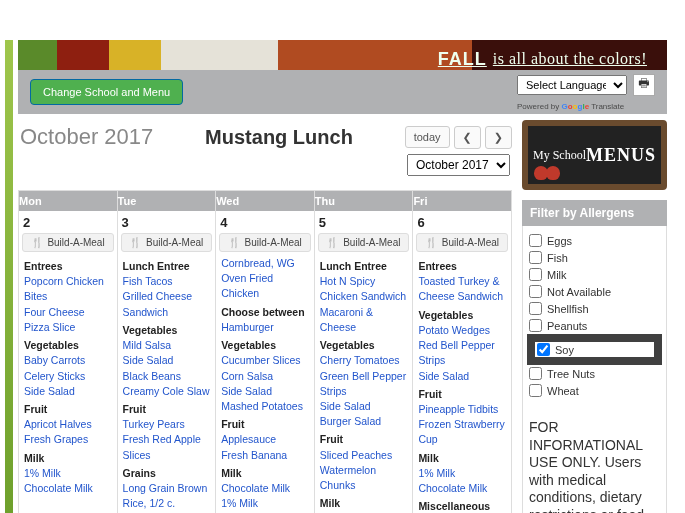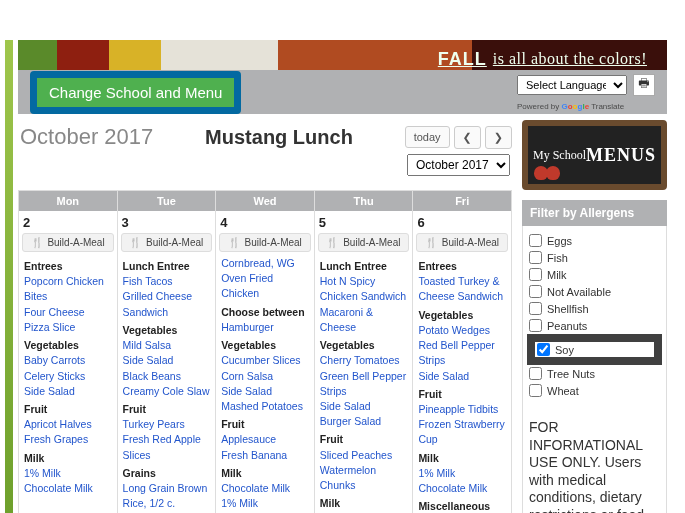--- a/index.html
+++ b/index.html
@@ -38,22 +38,22 @@
   }
   .topbar {
     position:absolute; top:70px; left:18px; right:18px;
     height:44px;
     background:#b0b1b3;
     display:flex; align-items:center; justify-content:space-between;
     padding:0 12px;
   }
   .btn-green {
     background:#4fb04f; color:#fff;
-    border:7px solid #0369a1; border-radius:4px;
-    padding:6px 12px; font-size:15px; cursor:pointer;
+    border:1px solid #0369a1; border-radius:4px;
+    padding:6px 12px; font-size:11px; cursor:pointer;
   }
   .lang-wrap { display:flex; gap:6px; align-items:flex-start; flex-direction:column; }
   .lang-row { display:flex; gap:6px; align-items:center; }
   .select-lang {
     font-size:11px; padding:2px 4px; width:110px;
   }
   .print-btn {
     width:22px; height:22px; background:#fff; border:1px solid #aaa;
     display:flex; align-items:center; justify-content:center; cursor:pointer;
     font-size:12px;
@@ -83,21 +83,21 @@
   .navbtns { display:flex; gap:4px; align-items:center; }
   .btn-light {
     background:#fafafa; border:1px solid #ccc; border-radius:3px;
     padding:4px 8px; font-size:11px; color:#555; cursor:pointer;
     min-width:24px; text-align:left;
   }
   .monthsel-row { text-align:right; padding:4px 2px 8px; width:100%; }
   .monthsel { font-size:12px; padding:2px 4px; }
   .grid { display:flex; border-left:1px solid #ddd; border-top:1px solid #ddd; width:100%; }
   .col { flex:1; min-width:0; border-right:1px solid #ddd; display:flex; flex-direction:column;}
-  .dayhdr { background:#b0b1b3; color:#fff; text-align:center; font-size:11px; font-weight:bold; padding:4px 0; }
+  .dayhdr { background:#b0b1b3; color:#fff; font-size:11px; font-weight:bold; padding:4px 0; }
   .daynum { font-size:13px; font-weight:bold; padding:4px 4px 3px; color:#222; }
   .build { 
     display:flex; align-items:center; justify-content:center; gap:4px;
     background:#f2f2f2; border:1px solid #ddd; border-radius:3px;
     margin:0 3px 4px; padding:3px 0; font-size:10px; color:#444; cursor:pointer;
   }
   .items { padding:0 5px 6px; font-size:10.5px; line-height:1.45; overflow:hidden;}
   .items a { color:#2255cc; text-decoration:none; display:block; cursor:pointer; }
   .cat { font-weight:bold; color:#222; margin-top:3px; }
   .struck { color:#888; text-decoration:line-through; }

